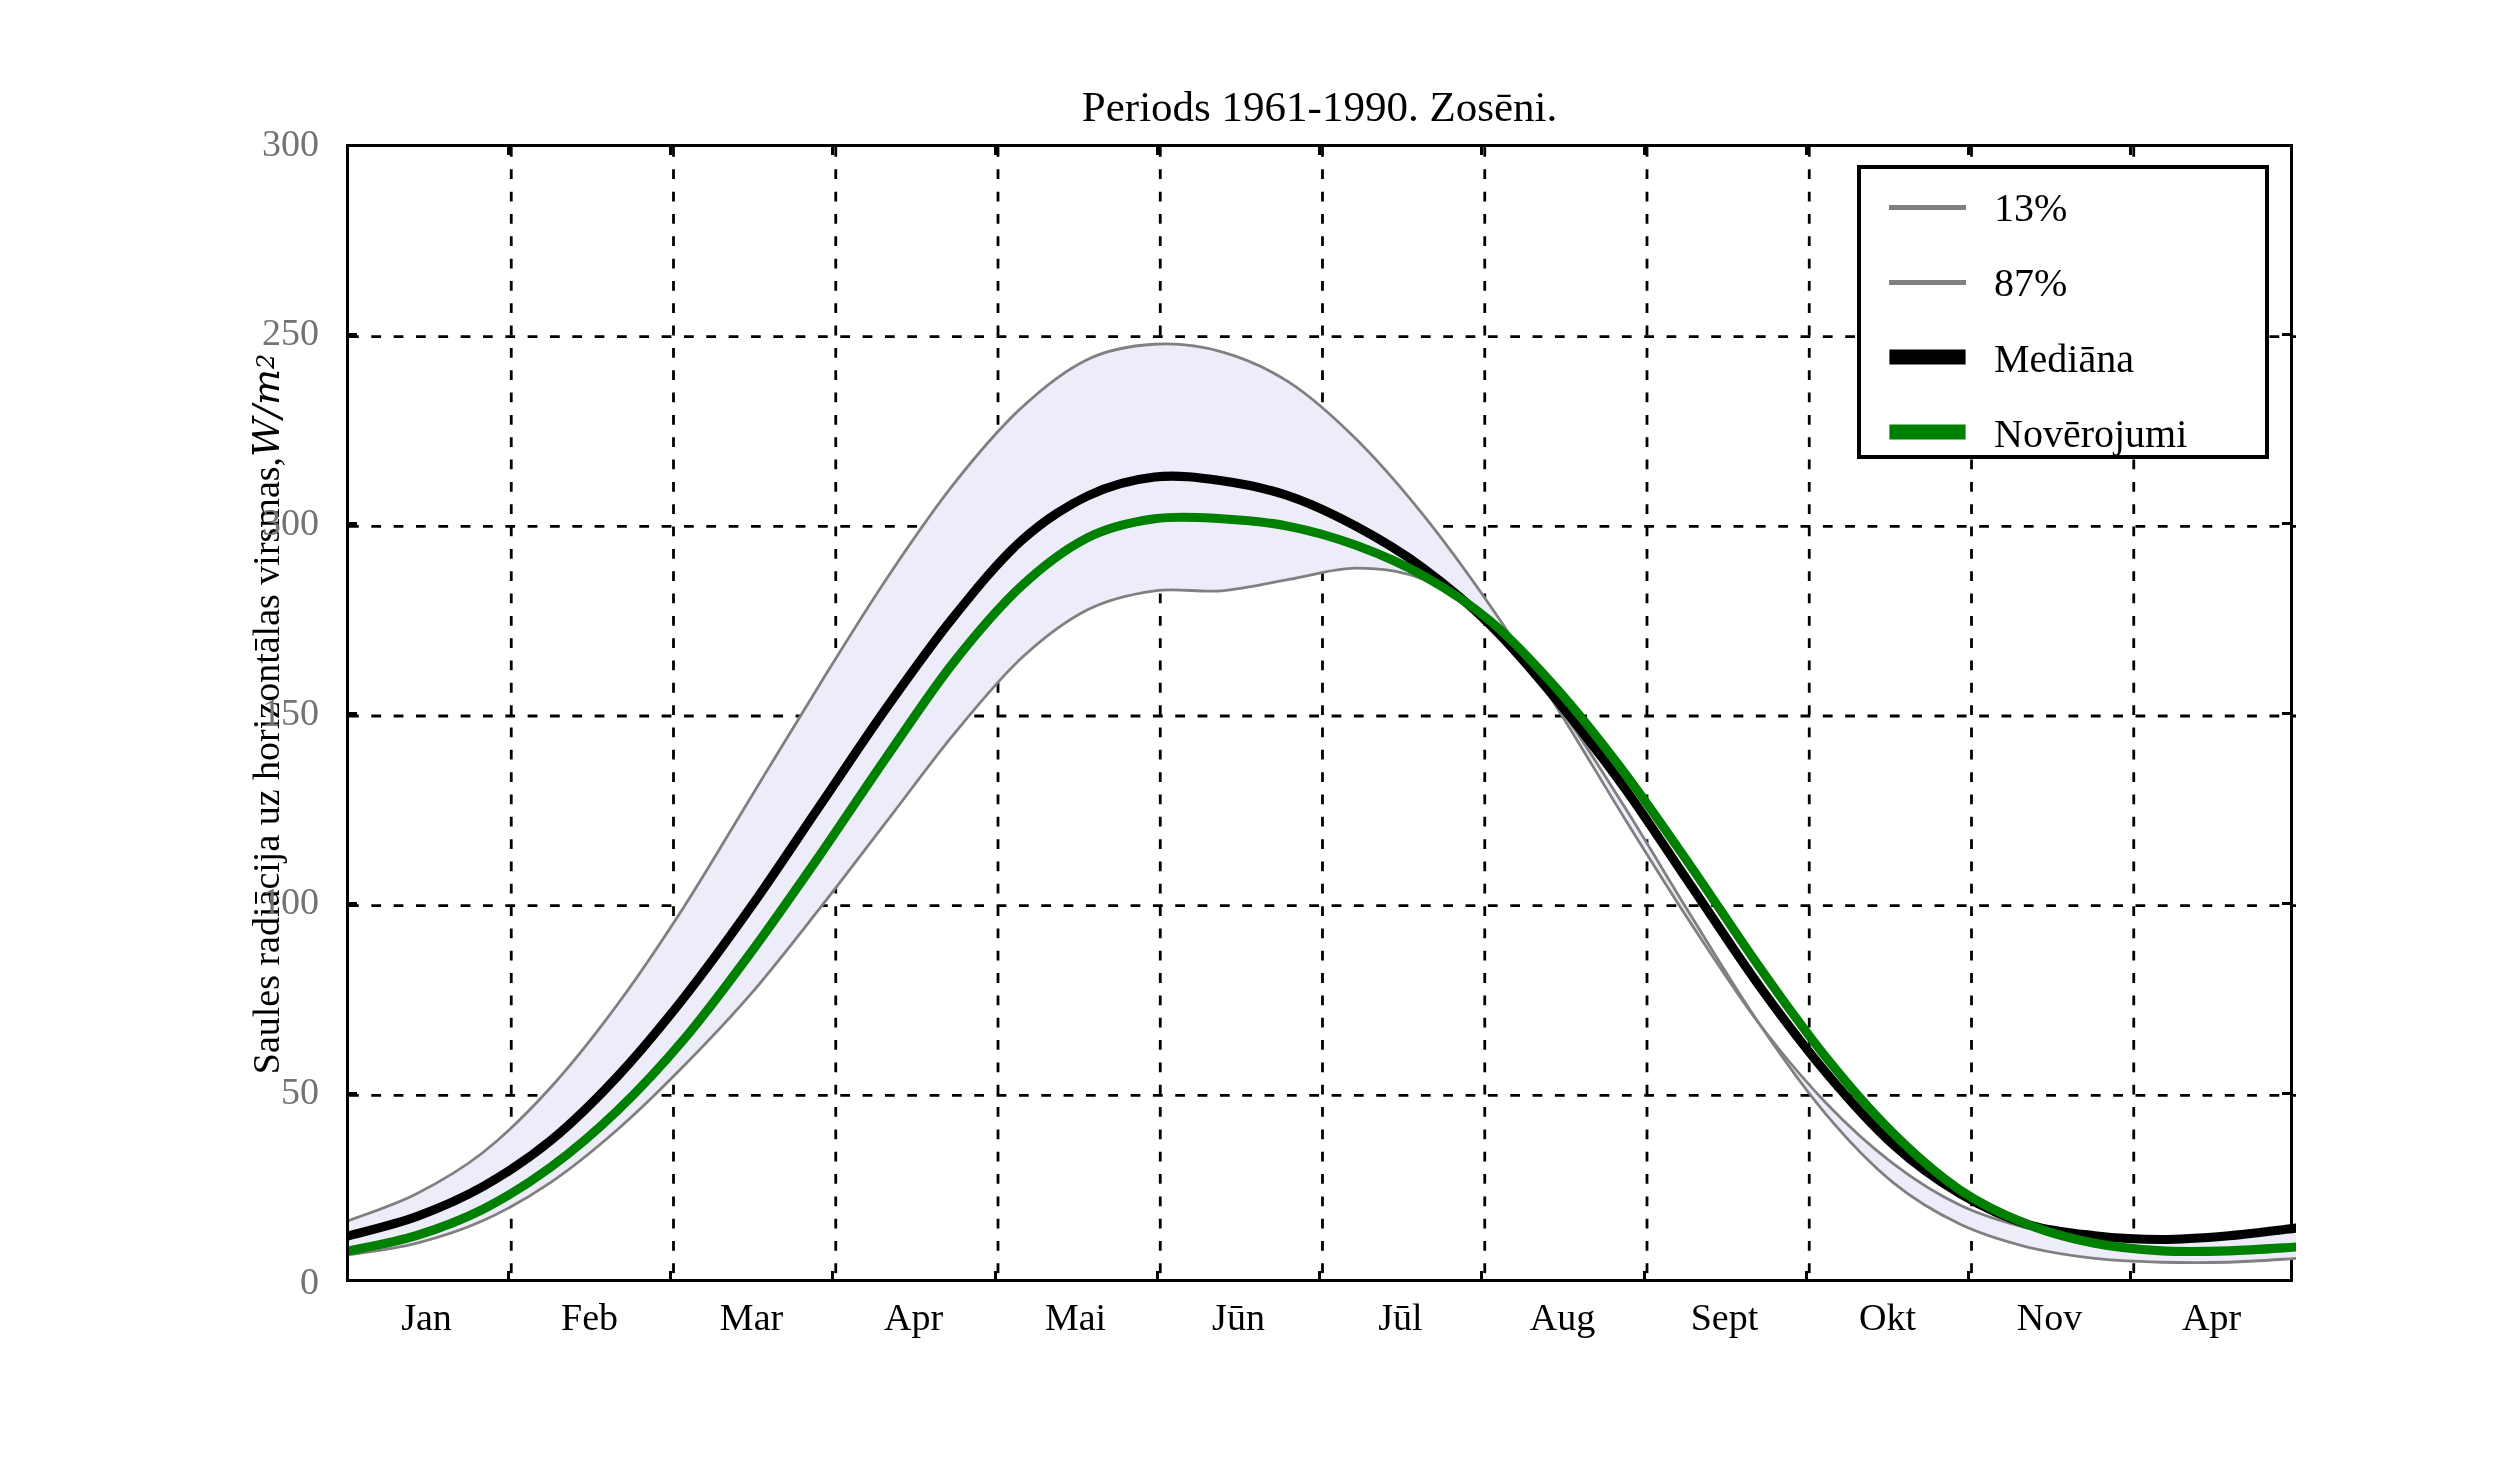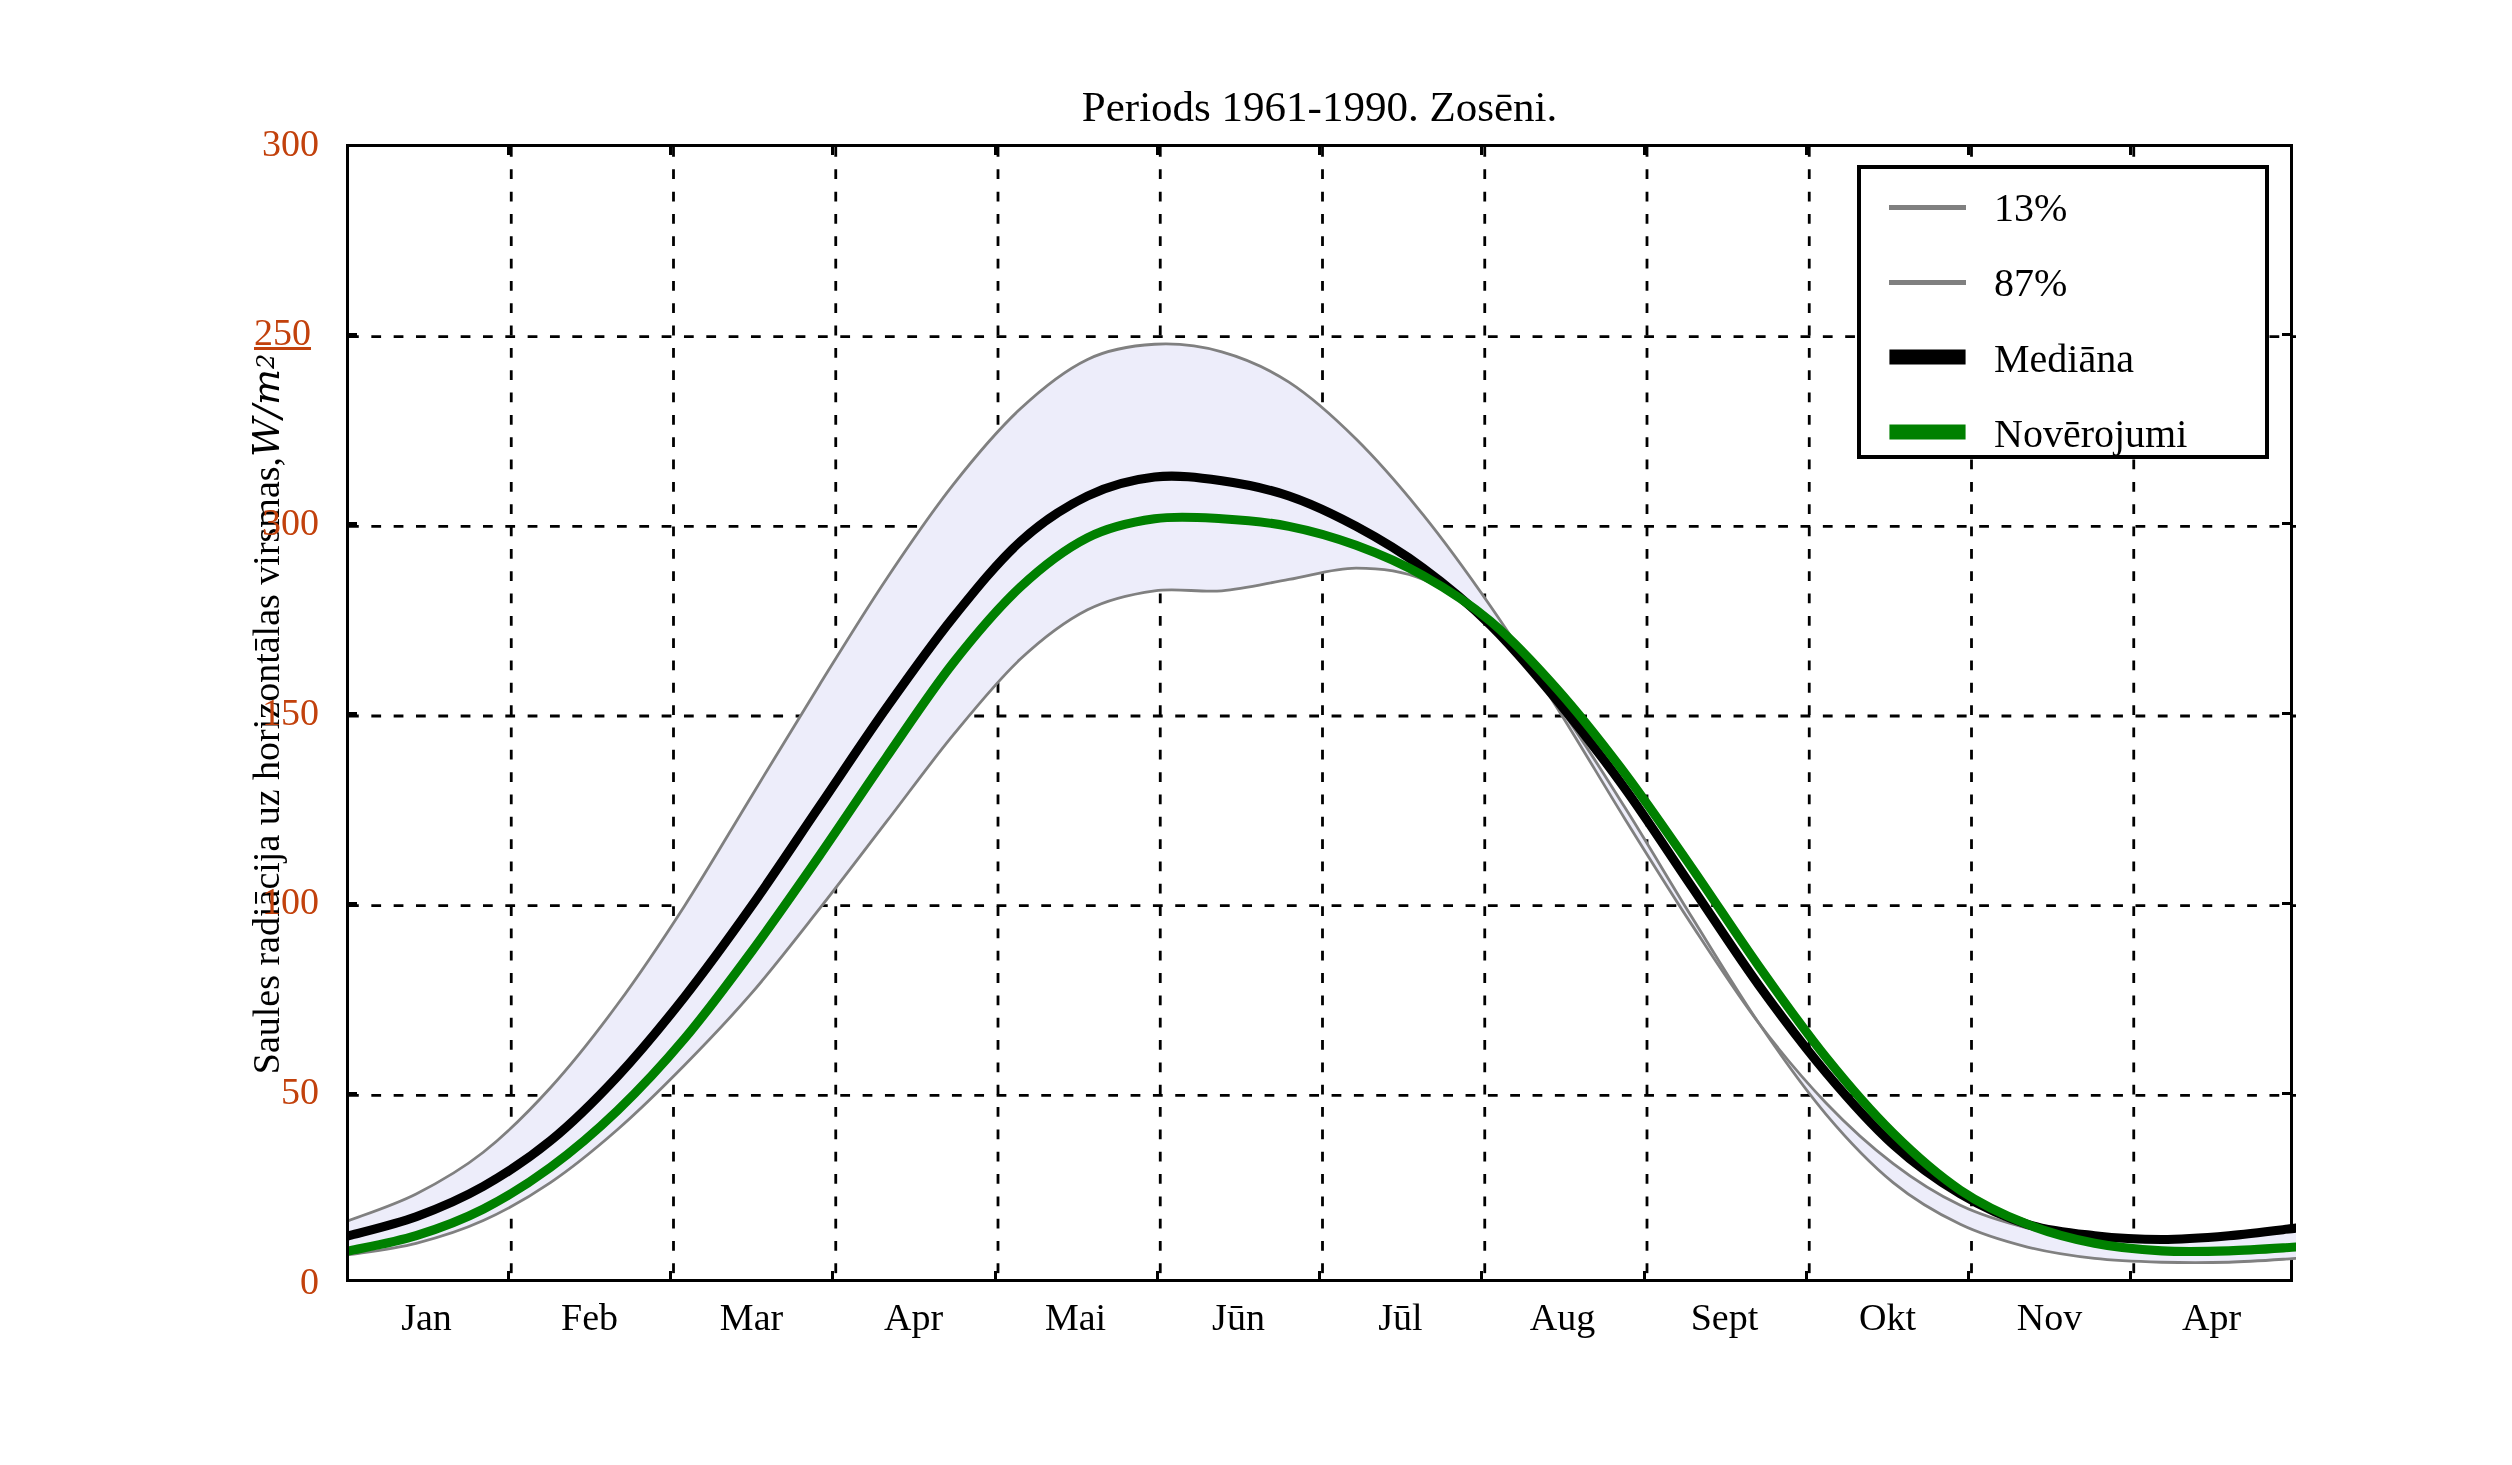--- a/index.html
+++ b/index.html
@@ -25,21 +25,21 @@
 
   #axes{
     position:absolute; left:314px; top:144px;
     width:1947px; height:1138px;
     border:3.5px solid #000; box-sizing:border-box;
     background:#fff;
   }
   #plotsvg{position:absolute;left:0;top:0;width:1947px;height:1138px;display:block;}
   .ylab{
     position:absolute; width:161px; text-align:right;
-    font-size:38px; color:#c2410c; line-height:1;
+    font-size:38px; color:#737373; line-height:1;
   }
   .xlab{
     position:absolute; width:209px; text-align:center;
     font-size:38px; color:#000; line-height:1;
   }
   .ytick{position:absolute;background:#000;width:11px;height:2.8px;}
   .xtick{position:absolute;background:#000;width:2.8px;height:11px;}
 
   #legend{
     position:absolute; left:1825px; top:165px;
@@ -89,21 +89,21 @@
         <path d="M 0.00 1582.07 C 16.03 1578.45, 64.14 1570.29, 96.21 1560.32 C 128.28 1550.36, 160.34 1538.58, 192.41 1522.27 C 224.48 1505.96, 256.55 1486.02, 288.62 1462.46 C 320.69 1438.90, 352.76 1411.72, 384.83 1380.91 C 416.90 1350.11, 448.97 1315.67, 481.03 1277.62 C 513.10 1239.56, 545.17 1196.07, 577.24 1152.57 C 609.31 1109.08, 641.38 1062.87, 673.45 1016.66 C 705.52 970.44, 737.59 921.52, 769.66 875.30 C 801.72 829.09, 833.79 780.16, 865.86 739.39 C 897.93 698.61, 930.00 660.56, 962.07 630.65 C 994.14 600.75, 1026.21 576.29, 1058.28 559.98 C 1090.34 543.67, 1122.41 537.32, 1154.48 532.79 C 1186.55 528.26, 1218.62 530.98, 1250.69 532.79 C 1282.76 534.61, 1314.83 537.32, 1346.90 543.67 C 1378.97 550.01, 1411.03 559.07, 1443.10 570.85 C 1475.17 582.63, 1507.24 596.22, 1539.31 614.34 C 1571.38 632.47, 1603.45 652.40, 1635.52 679.58 C 1667.59 706.77, 1699.66 741.20, 1731.72 777.44 C 1763.79 813.69, 1795.86 854.46, 1827.93 897.05 C 1860.00 939.64, 1892.07 986.75, 1924.14 1032.97 C 1956.21 1079.18, 1988.28 1129.01, 2020.34 1174.32 C 2052.41 1219.63, 2084.48 1264.93, 2116.55 1304.80 C 2148.62 1344.67, 2180.69 1381.82, 2212.76 1413.53 C 2244.83 1445.25, 2276.90 1473.34, 2308.97 1495.08 C 2341.03 1516.83, 2373.10 1531.33, 2405.17 1544.01 C 2437.24 1556.70, 2469.31 1564.85, 2501.38 1571.20 C 2533.45 1577.54, 2565.52 1580.26, 2597.59 1582.07 C 2629.66 1583.88, 2661.72 1582.98, 2693.79 1582.07 C 2725.86 1581.16, 2773.97 1577.54, 2790.00 1576.63" fill="none" stroke="#008000" stroke-width="13" stroke-linecap="round" stroke-linejoin="round"></path>
       </svg>
 </div>
 
 <div id="ytick-labels">
       <div class="ylab" style="left: 126px; top: 1262px;">0</div>
       <div class="ylab" style="left: 126px; top: 1072px;">50</div>
       <div class="ylab" style="left: 126px; top: 882px;">100</div>
       <div class="ylab" style="left: 126px; top: 693px;">150</div>
       <div class="ylab" style="left: 126px; top: 503px;">300</div>
-      <div class="ylab" style="left: 118px; top: 313px; text-decoration: underline;">250</div>
+      <div class="ylab" style="left: 126px; top: 313px;">250</div>
       <div class="ylab" style="left: 126px; top: 124px;">300</div>
     </div>
 <div id="xtick-labels">
       <div class="xlab" style="left: 290px; top: 1298px;">Jan</div>
       <div class="xlab" style="left: 453px; top: 1298px;">Feb</div>
       <div class="xlab" style="left: 615px; top: 1298px;">Mar</div>
       <div class="xlab" style="left: 777px; top: 1298px;">Apr</div>
       <div class="xlab" style="left: 939px; top: 1298px;">Mai</div>
       <div class="xlab" style="left: 1102px; top: 1298px;">Jūn</div>
       <div class="xlab" style="left: 1264px; top: 1298px;">Jūl</div>

